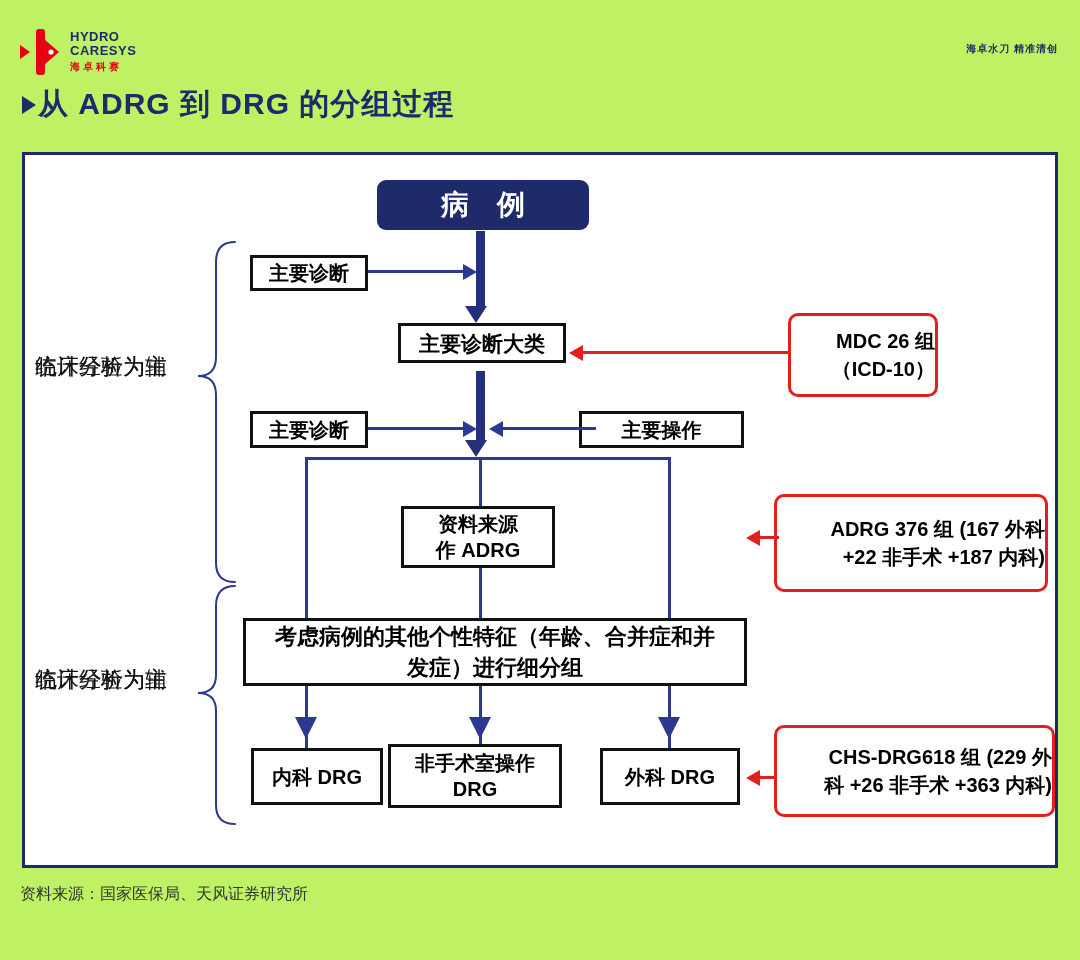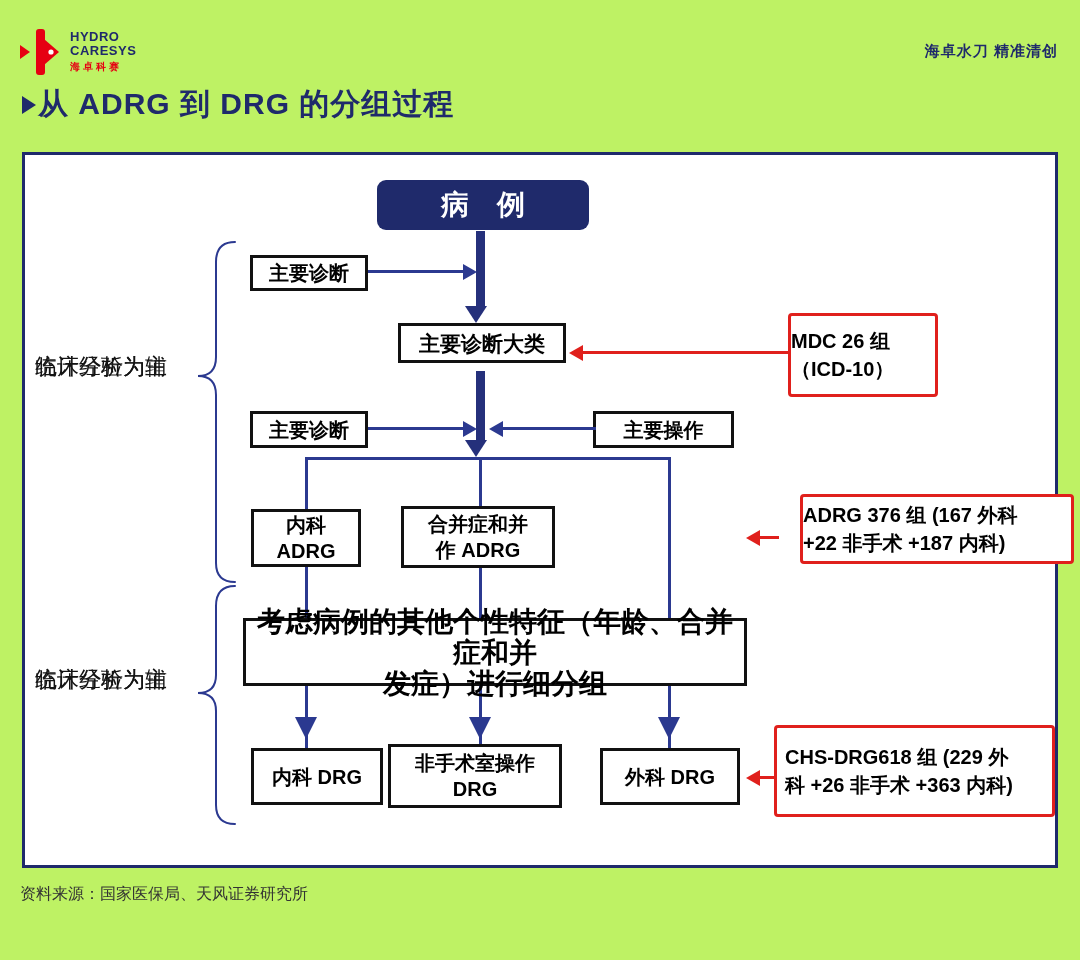--- a/index.html
+++ b/index.html
@@ -11,40 +11,40 @@
     --ink:#111111;
   }
   *{margin:0;padding:0;box-sizing:border-box;}
   body{background:#ffffff;font-family:"Liberation Sans","DejaVu Sans",sans-serif;}
   #canvas{position:relative;width:1080px;height:960px;background:#bef264;overflow:hidden;}
 
   
   .logo{position:absolute;left:20px;top:28px;display:flex;align-items:center;gap:8px;}
   .logo-text div{color:var(--navy);font-weight:bold;font-size:13px;line-height:14px;letter-spacing:.5px;}
   .logo-text .logo-cn{color:var(--logo-red);font-weight:bold;font-size:10px;letter-spacing:3px;margin-top:2px;}
-  .tagline{position:absolute;right:22px;top:42px;color:var(--navy);font-weight:bold;font-size:15px;letter-spacing:1px;}
+  .tagline{position:absolute;right:22px;top:42px;color:var(--navy);font-weight:bold;font-size:10px;letter-spacing:1px;}
 
   
   .title-row{position:absolute;left:22px;top:84px;display:flex;align-items:center;gap:2px;}
   .title-bullet{width:0;height:0;border-top:9px solid transparent;border-bottom:9px solid transparent;border-left:14px solid var(--navy);}
   .page-title{color:var(--navy);font-size:30px;font-weight:bold;letter-spacing:1px;}
 
   
   .frame{position:absolute;left:22px;top:152px;width:1036px;height:716px;border:3px solid var(--navy);background:#fff;}
   .frame *{position:absolute;}
 
   .node{background:#fff;border:3px solid var(--ink);color:#000;font-weight:bold;display:flex;flex-direction:column;align-items:center;justify-content:center;text-align:center;}
   .node div{position:static;}
   .f20{font-size:20px;line-height:26px;}
   .f21{font-size:21px;line-height:27px;}
-  .f22{font-size:28px;line-height:31px;}
+  .f22{font-size:22px;line-height:31px;}
 
   .case-box{left:352px;top:25px;width:212px;height:50px;background:var(--navy);border:none;border-radius:9px;color:#fff;font-size:28px;font-weight:bold;display:flex;align-items:center;justify-content:center;}
 
-  .note{background:#fff;border:3px solid var(--red);border-radius:4px;color:#000;font-weight:600;font-size:20px;line-height:28px;display:flex;flex-direction:column;align-items:flex-start;justify-content:center;text-align:center;}
+  .note{background:#fff;border:3px solid var(--red);border-radius:10px;color:#000;font-weight:600;font-size:20px;line-height:28px;display:flex;flex-direction:column;align-items:flex-end;justify-content:center;text-align:center;}
   .note div{position:static;}
 
   .vthick{width:9px;background:var(--arrow);}
   .vthin{width:3px;background:var(--thin);}
   .hthin{height:3px;background:var(--thin);}
   .hred{height:3px;background:var(--red);}
   .ah-down{width:0;height:0;border-left:11px solid transparent;border-right:11px solid transparent;border-top:17px solid var(--arrow);}
   .ah-down2{width:0;height:0;border-left:11px solid transparent;border-right:11px solid transparent;border-top:22px solid var(--thin);}
   .ah-right{width:0;height:0;border-top:8px solid transparent;border-bottom:8px solid transparent;border-left:14px solid var(--thin);}
   .ah-left-red{width:0;height:0;border-top:8px solid transparent;border-bottom:8px solid transparent;border-right:14px solid var(--red);}
@@ -107,32 +107,28 @@
 
     <div class="vthick" style="left:451px;top:216px;height:70px;"></div>
     <div class="ah-down" style="left:440px;top:285px;"></div>
 
     <div class="node f20" style="left:225px;top:256px;width:118px;height:37px;">
       <div>主要诊断</div>
     </div>
     <div class="hthin" style="left:343px;top:272px;width:95px;"></div>
     <div class="ah-right" style="left:438px;top:266px;"></div>
 
-    <div class="node f20" style="left:568px;top:256px;width:141px;height:37px;">
+    <div class="node f20" style="left:554px;top:256px;width:165px;height:37px;">
       <div>主要操作</div>
     </div>
     <div class="hthin" style="left:478px;top:272px;width:93px;"></div>
     <div class="ah-left-red" style="left:464px;top:266px;border-right-color:var(--thin);"></div>
 
-    <div class="node f20" style="left:226px;top:354px;width:110px;height:58px;">
-      <div>内科</div>
-      <div>ADRG</div>
-    </div>
     <div class="node f20" style="left:376px;top:351px;width:154px;height:62px;">
-      <div>合并症和并</div>
+      <div>资料来源</div>
       <div>作 ADRG</div>
     </div>
 
     <div class="node f22" style="left:218px;top:463px;width:504px;height:68px;">
       <div>考虑病例的其他个性特征（年龄、合并症和并</div>
       <div>发症）进行细分组</div>
     </div>
 
     <div class="node f20" style="left:226px;top:593px;width:132px;height:57px;">
       <div>内科 DRG</div>
@@ -145,21 +141,21 @@
       <div>外科 DRG</div>
     </div>
 
     <div class="note" style="left:763px;top:158px;width:150px;height:84px;">
       <div>MDC 26 组</div>
       <div>（ICD-10）</div>
     </div>
     <div class="hred" style="left:558px;top:196px;width:205px;"></div>
     <div class="ah-left-red" style="left:544px;top:190px;"></div>
 
-    <div class="note" style="left:775px;top:339px;width:274px;height:70px;">
+    <div class="note" style="left:749px;top:339px;width:274px;height:98px;">
       <div>ADRG 376 组 (167 外科</div>
       <div>+22 非手术 +187 内科)</div>
     </div>
     <div class="hred" style="left:735px;top:381px;width:19px;"></div>
     <div class="ah-left-red" style="left:721px;top:375px;"></div>
 
     <div class="note" style="left:749px;top:570px;width:281px;height:92px;padding-left:8px;">
       <div>CHS-DRG618 组 (229 外</div>
       <div>科 +26 非手术 +363 内科)</div>
     </div>

